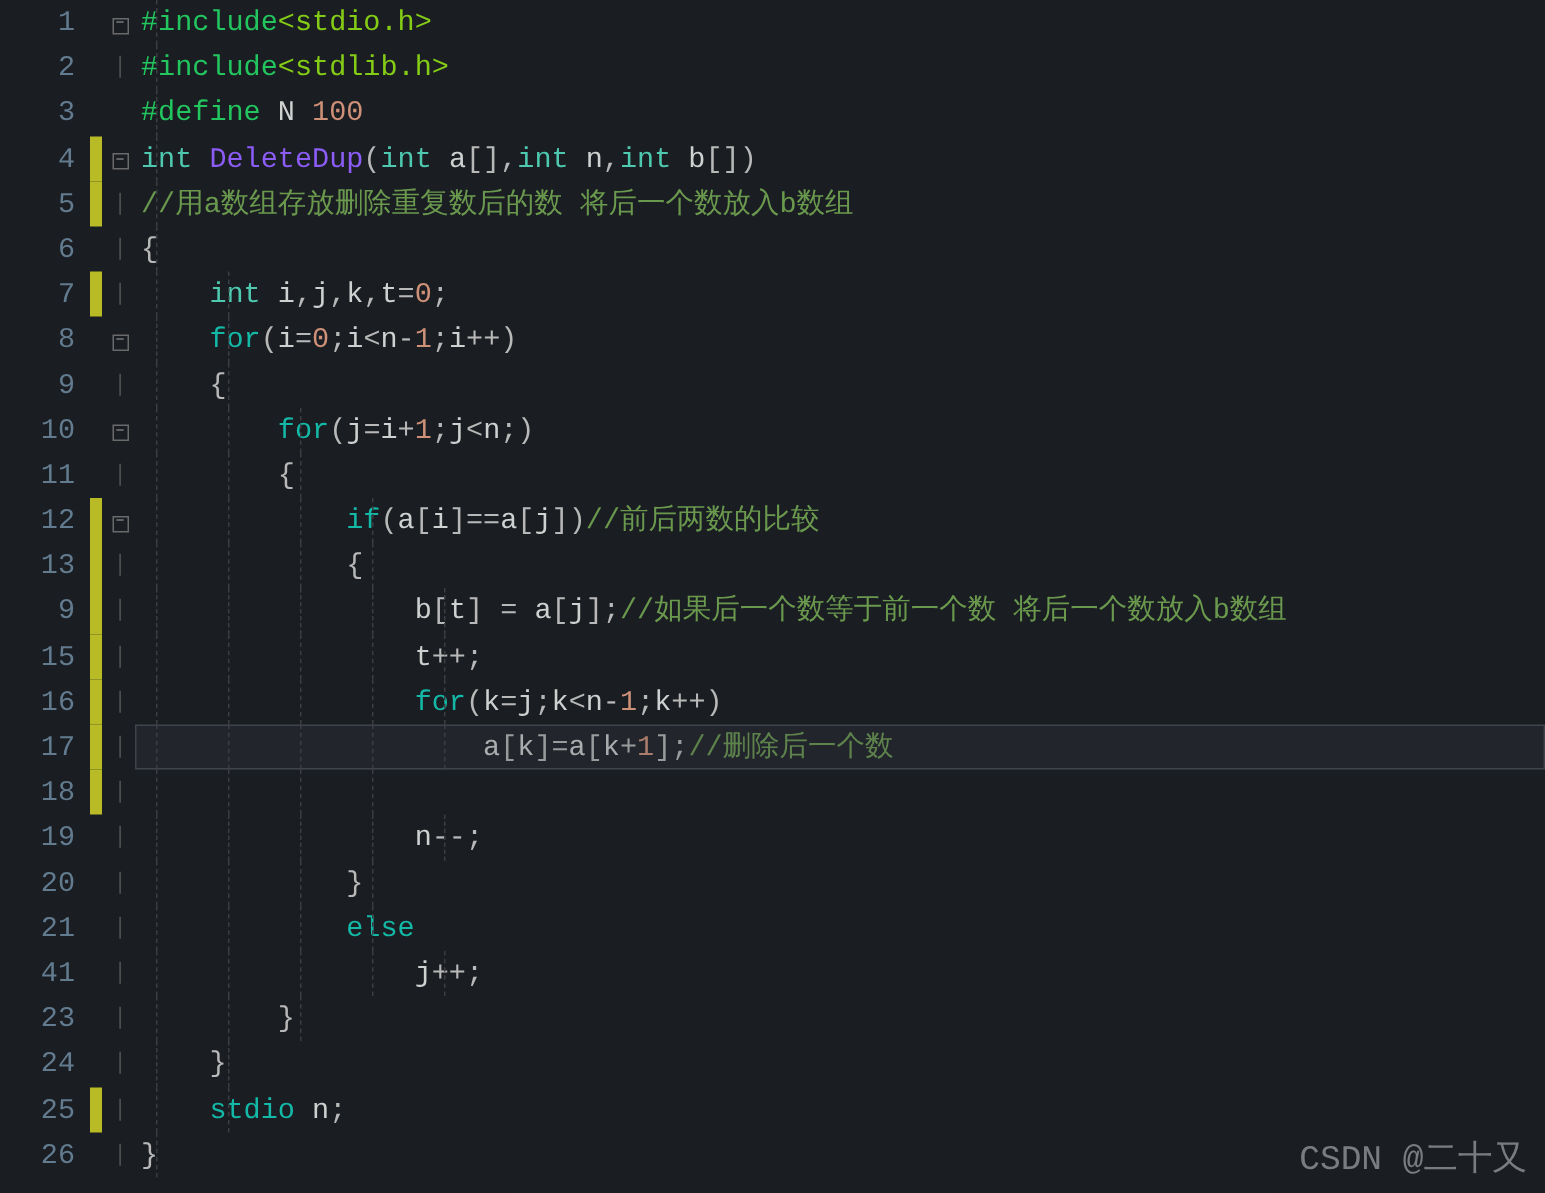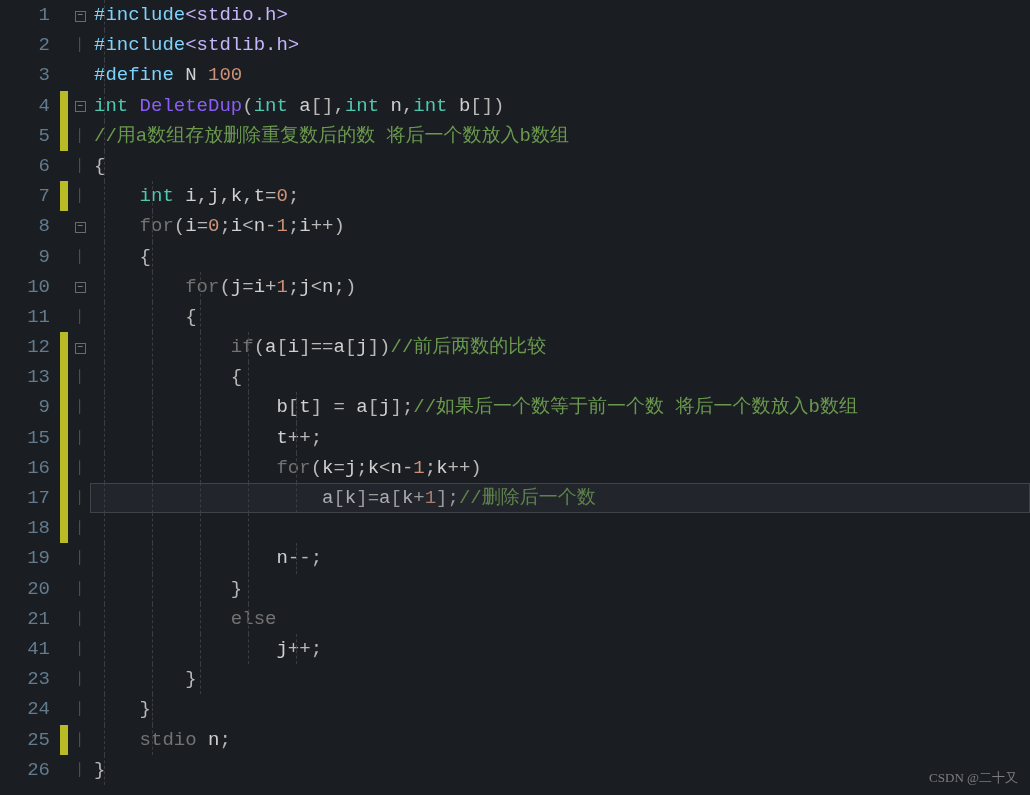--- a/index.html
+++ b/index.html
@@ -60,35 +60,35 @@
   .g1 { left: 14px; } .g2 { left: 62px; } .g3 { left: 110px; } .g4 { left: 158px; } .g5 { left: 206px; }
   .hl-line {
     position: absolute;
     left: 0; right: 0;
     height: 30.2px;
     border: 1px solid #3f444b;
     background: rgba(60,65,72,0.25);
     pointer-events: none;
   }
   .kw-g { color: #4ec9b0; }
-  .kw-p { color: #737373; }
+  .kw-p { color: #14b8a6; }
   .fn   { color: #8b5cf6; }
-  .str  { color: #c4b5fd; }
+  .str  { color: #84cc16; }
   .num  { color: #ce9178; }
   .cmt  { color: #6a994e; }
   .op   { color: #b8b8b8; }
   .id   { color: #cfd0d0; }
-  .pp   { color: #7dd3fc; }
+  .pp   { color: #22c55e; }
   .watermark {
     position: absolute;
     right: 12px;
     bottom: 8px;
     color: rgba(220,220,220,0.5);
-    font-size: 13px;
-    font-family: Liberation Serif, serif;
+    font-size: 23px;
+    font-family: Liberation Mono, monospace;
   }
 </style>
 </head>
 <body>
 
 <div class="editor">
   <div class="gutter" id="gutter">
       <div>1</div>
       <div>2</div>
       <div>3</div>

